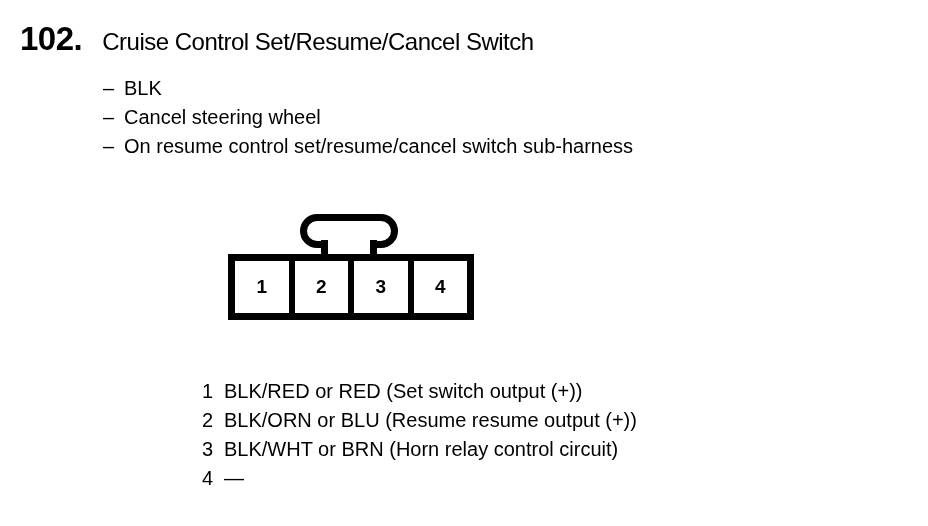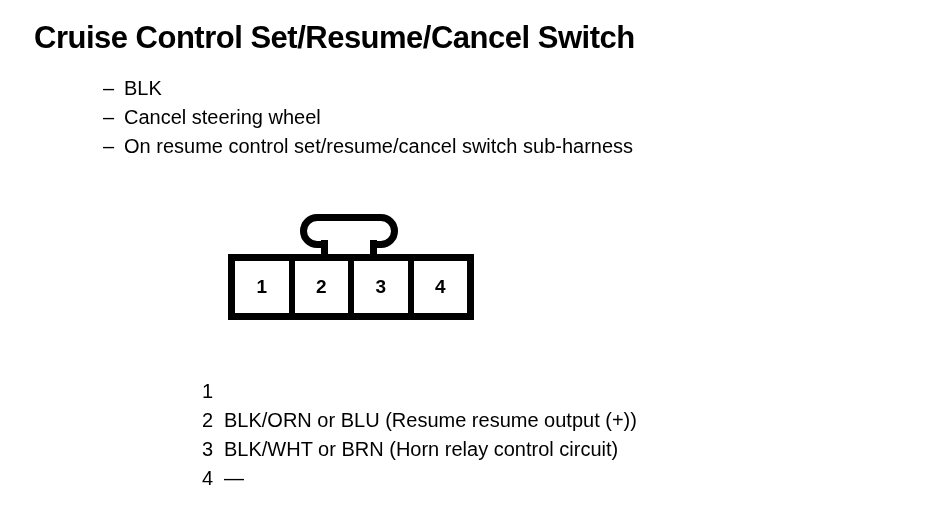--- a/index.html
+++ b/index.html
@@ -25,24 +25,24 @@
     display: flex;
     align-items: baseline;
     white-space: nowrap;
   }
   .title-number {
     font-size: 33px;
     font-weight: bold;
     letter-spacing: -0.5px;
   }
   .title-text {
-    font-size: 31px;
-    font-weight: bold;
+    font-size: 24px;
+    font-weight: normal;
     letter-spacing: -0.5px;
-    margin-left: 14px;
+    margin-left: 20px;
   }
 
   
   .bullets {
     position: absolute;
     left: 103px;
     top: 74px;
   }
   .bullet-item {
     display: flex;
@@ -129,20 +129,21 @@
   .pin-num {
     width: 22px;
     flex: 0 0 22px;
   }
   .pin-desc { }
 </style>
 </head>
 <body>
 
 <div class="title-row">
+  <span class="title-number">102.</span>
   <span class="title-text">Cruise Control Set/Resume/Cancel Switch</span>
 </div>
 
 <div class="bullets">
   <div class="bullet-item">
     <span class="bullet-dash">–</span>
     <span class="bullet-label">BLK</span>
   </div>
   <div class="bullet-item">
     <span class="bullet-dash">–</span>
@@ -161,20 +162,21 @@
     <div class="terminal-cell">1</div>
     <div class="terminal-cell">2</div>
     <div class="terminal-cell">3</div>
     <div class="terminal-cell">4</div>
   </div>
 </div>
 
 <div class="pin-legend">
   <div class="pin-row">
     <span class="pin-num">1</span>
+    <span class="pin-desc">BLK/RED or RED (Set switch output (+))</span>
   </div>
   <div class="pin-row">
     <span class="pin-num">2</span>
     <span class="pin-desc">BLK/ORN or BLU (Resume resume output (+))</span>
   </div>
   <div class="pin-row">
     <span class="pin-num">3</span>
     <span class="pin-desc">BLK/WHT or BRN (Horn relay control circuit)</span>
   </div>
   <div class="pin-row">

